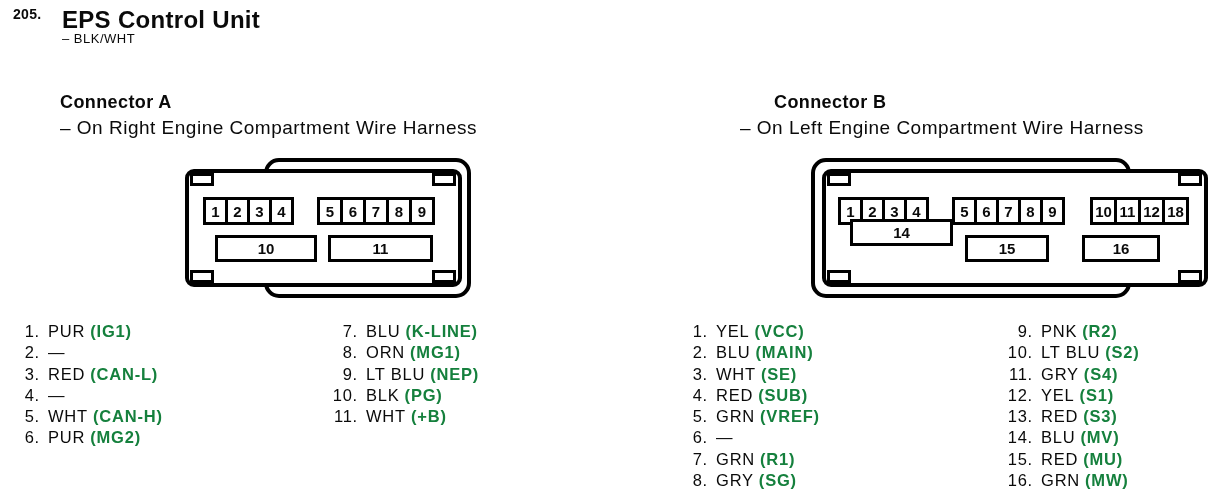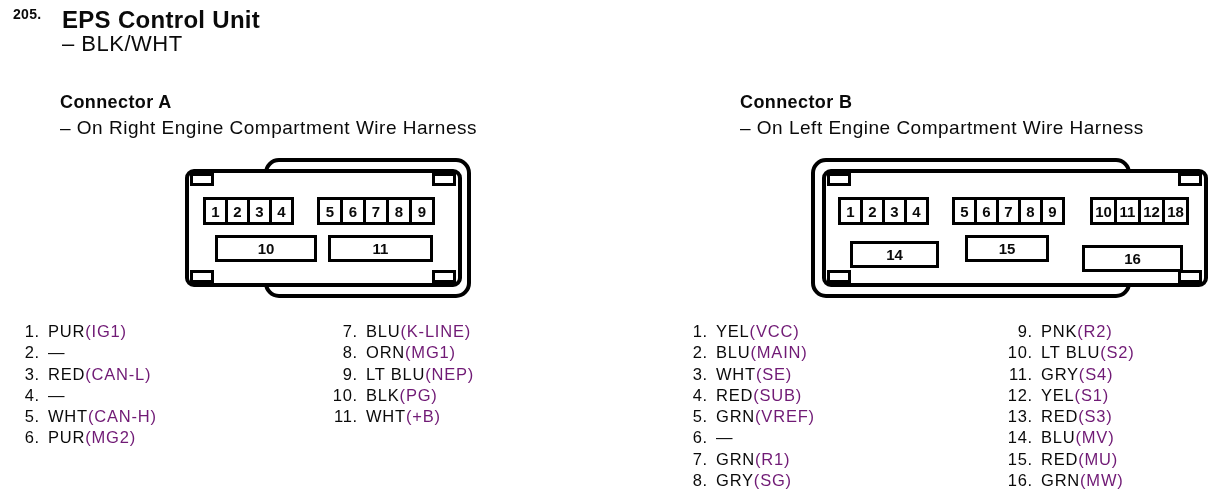--- a/index.html
+++ b/index.html
@@ -3,21 +3,21 @@
 <meta charset="utf-8">
 <style>
   html,body{margin:0;padding:0;background:#fff;}
   .canvas{
     position:relative;width:1222px;height:503px;background:#ffffff;overflow:hidden;
     font-family:"Liberation Sans","DejaVu Sans",sans-serif;color:#0a0a0a;
   }
   
   .title-num{position:absolute;left:13px;top:6px;font-size:14px;font-weight:bold;letter-spacing:.3px;}
   .title-txt{position:absolute;left:62px;top:6px;font-size:24px;font-weight:bold;letter-spacing:.3px;}
-  .note{position:absolute;left:62px;font-size:22px;letter-spacing:.5px;}
+  .note{position:absolute;left:62px;font-size:13px;letter-spacing:.5px;}
   .conn-header{position:absolute;top:92px;font-size:18px;font-weight:bold;letter-spacing:.4px;}
   .conn-loc{position:absolute;top:117px;font-size:19px;letter-spacing:.5px;}
   
   .diagram{position:absolute;}
   .conn-back{position:absolute;background:#fff;border:4px solid #000;border-radius:15px;box-sizing:border-box;}
   .conn-face{position:absolute;background:#fff;border:4px solid #000;border-radius:9px;box-sizing:border-box;}
   .tab{position:absolute;width:24px;height:13px;border:3px solid #000;background:#fff;box-sizing:border-box;}
   .tab.tl{left:1px;top:0;}
   .tab.tr{right:2px;top:0;}
   .tab.bl{left:1px;bottom:0;}
@@ -35,35 +35,35 @@
     display:flex;align-items:center;justify-content:center;font-weight:bold;font-size:15px;
   }
   
   .pin-col{position:absolute;top:322px;}
   .pin-row{display:flex;height:21.3px;font-size:16.5px;letter-spacing:.8px;white-space:pre;}
   .pin-num{display:inline-block;text-align:right;width:26px;flex:none;}
   #colA2 .pin-num{width:32px;}
   #colB1 .pin-num{width:24px;}
   #colB2 .pin-num{width:28px;}
   .pin-wire{margin-left:8px;text-align:right;}
-  .pin-signal{color:#701a75;}
+  .pin-signal{color:#15803d;margin-left:5px;font-weight:bold;}
 </style>
 </head>
 <body>
 
 <div class="canvas">
 
   <span class="title-num">205.</span>
   <span class="title-txt">EPS Control Unit</span>
   <div class="note" style="top:31px">– BLK/WHT</div>
 
   <div class="conn-header" style="left:60px">Connector A</div>
   <div class="conn-loc" style="left:60px">– On Right Engine Compartment Wire Harness</div>
 
-  <div class="conn-header" style="left:740px">Connector B</div>
+  <div class="conn-header" style="left:774px">Connector B</div>
   <div class="conn-loc" style="left:740px">– On Left Engine Compartment Wire Harness</div>
 
   <div class="diagram" style="left:185px;top:157px;width:292px;height:146px">
     <div class="conn-back" style="left:79px;top:1px;width:207px;height:140px"></div>
     <div class="conn-face" style="left:0;top:12px;width:277px;height:118px">
       <div class="tab tl"></div>
       <div class="tab tr"></div>
       <div class="tab bl"></div>
       <div class="tab br"></div>
       <div class="pin-strip" style="left:14px;top:24px">
@@ -103,23 +103,23 @@
         <div class="pin-box">7</div>
         <div class="pin-box">8</div>
         <div class="pin-box">9</div>
       </div>
       <div class="pin-strip" style="left:264px;top:24px">
         <div class="pin-box w2">10</div>
         <div class="pin-box w2">11</div>
         <div class="pin-box w2">12</div>
         <div class="pin-box w2">18</div>
       </div>
-      <div class="pin-wide" style="left:24px;top:68px;width:89px">14</div>
+      <div class="pin-wide" style="left:24px;top:46px;width:103px">14</div>
       <div class="pin-wide" style="left:139px;top:62px;width:84px">15</div>
-      <div class="pin-wide" style="left:256px;top:72px;width:101px">16</div>
+      <div class="pin-wide" style="left:256px;top:62px;width:78px">16</div>
     </div>
   </div>
 
   <div class="pin-col" id="colA1" style="left:14px">
     <div class="pin-row"><span class="pin-num">1.</span><span class="pin-wire">PUR</span><span class="pin-signal">(IG1)</span></div>
     <div class="pin-row"><span class="pin-num">2.</span><span class="pin-wire">—</span><span class="pin-signal"></span></div>
     <div class="pin-row"><span class="pin-num">3.</span><span class="pin-wire">RED</span><span class="pin-signal">(CAN-L)</span></div>
     <div class="pin-row"><span class="pin-num">4.</span><span class="pin-wire">—</span><span class="pin-signal"></span></div>
     <div class="pin-row"><span class="pin-num">5.</span><span class="pin-wire">WHT</span><span class="pin-signal">(CAN-H)</span></div>
     <div class="pin-row"><span class="pin-num">6.</span><span class="pin-wire">PUR</span><span class="pin-signal">(MG2)</span></div>

